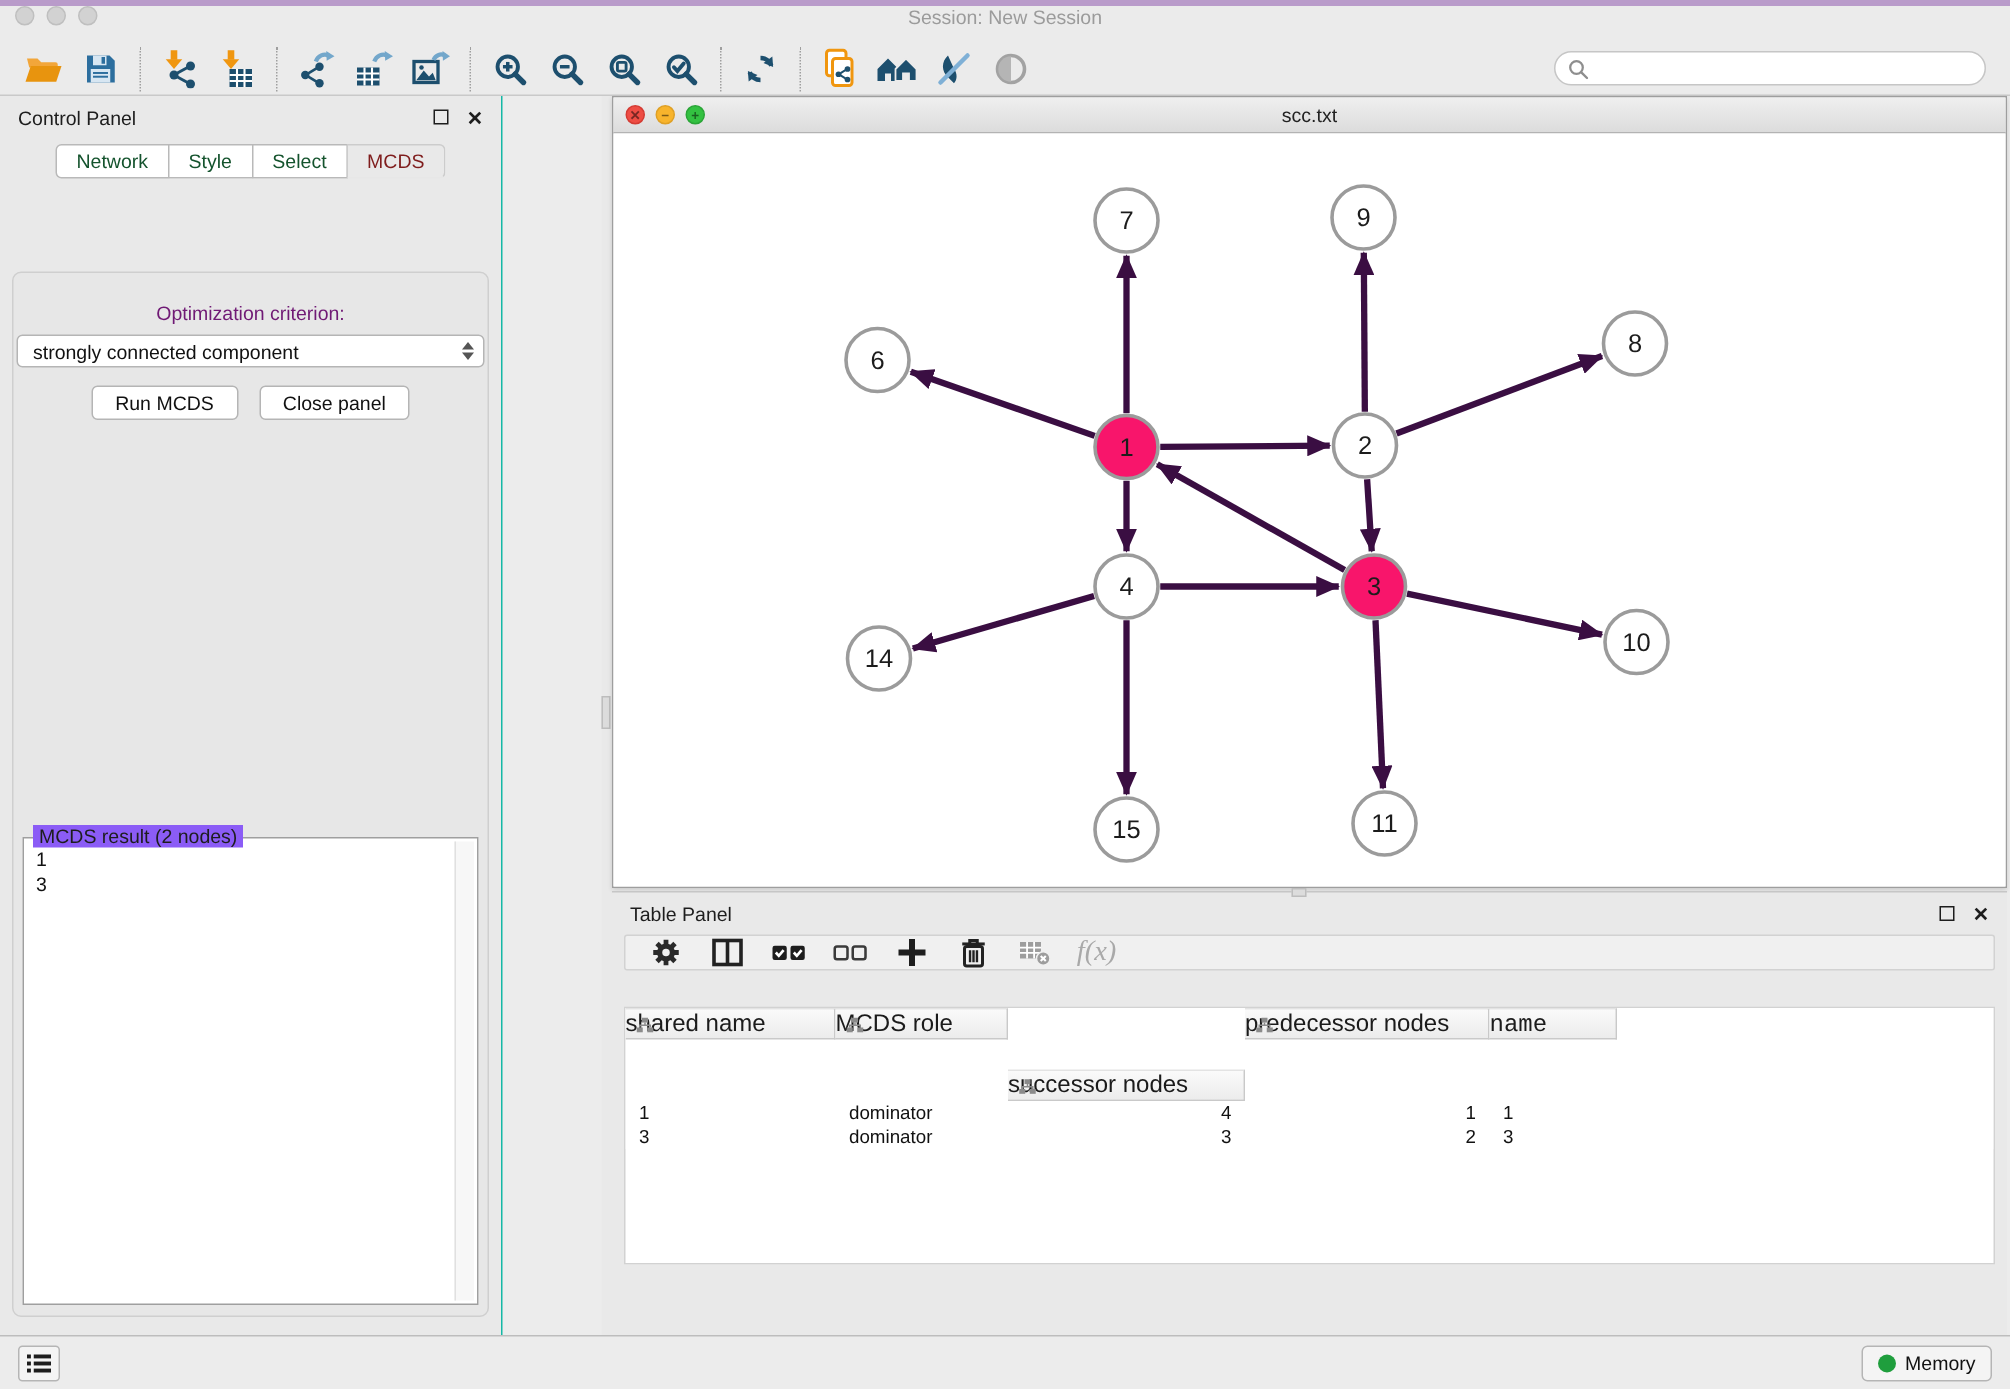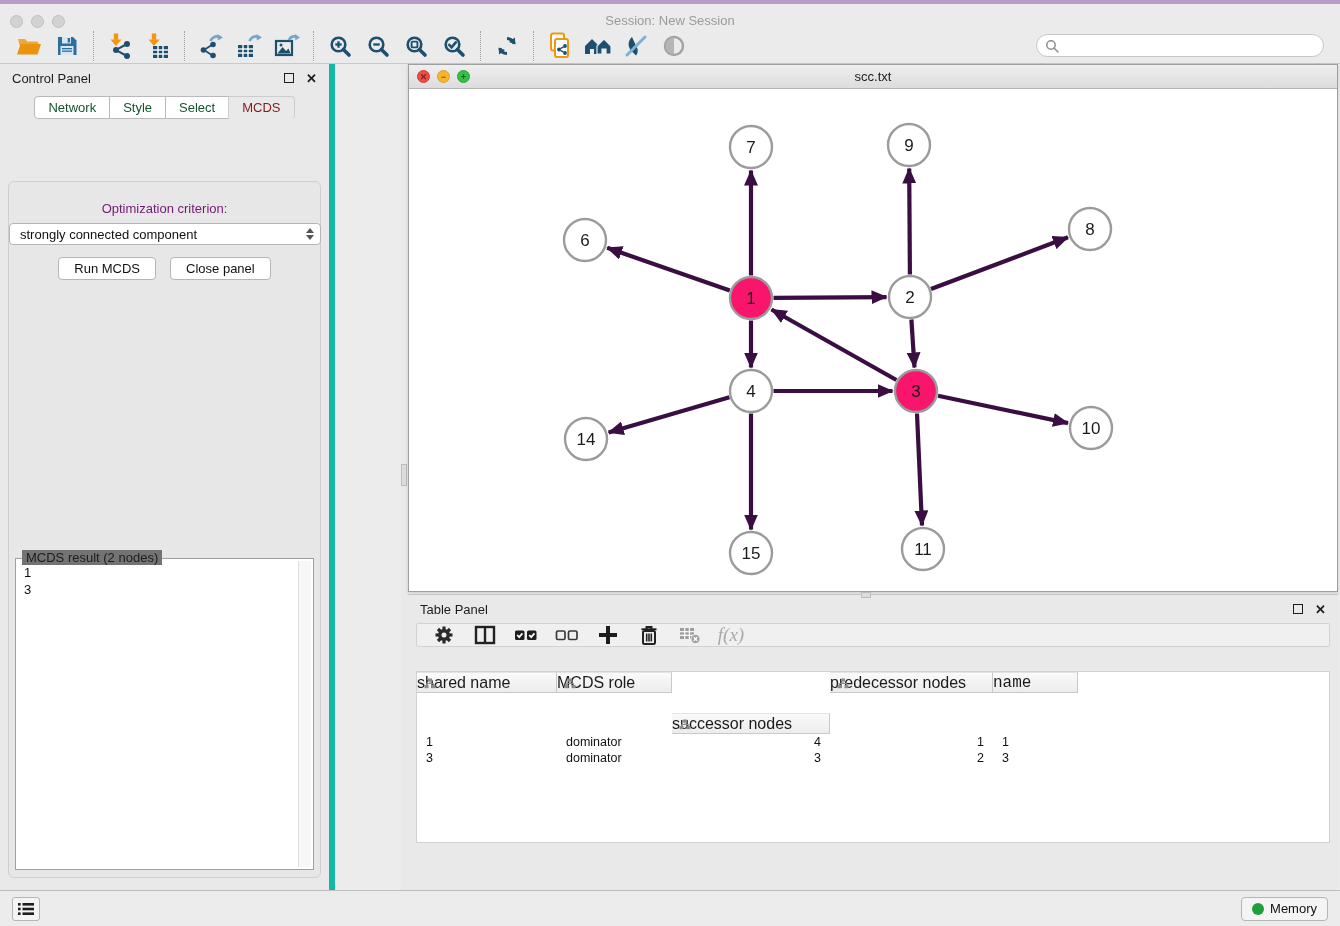--- a/index.html
+++ b/index.html
@@ -2,55 +2,55 @@
 <html><head>
 <meta charset="utf-8">
 <style>
   * { margin:0; padding:0; box-sizing:border-box; }
   html,body { background:#d8d8d8; }
   body { font-family:"Liberation Sans", sans-serif; }
   .app { position:relative; width:1340px; height:926px; background:#ececec; overflow:hidden; }
 
   
   .menu-accent { position:absolute; top:0; left:0; right:0; height:4px; background:#b99bca; }
-  .titlebar { position:absolute; top:4px; left:0; right:0; height:24px; background:#ebebeb; display:flex; align-items:flex-end; }
+  .titlebar { position:absolute; top:4px; left:0; right:0; height:24px; background:#ebebeb; display:flex; align-items:flex-start; }
   .lights { display:flex; gap:8px; padding-left:10px; }
   .light { width:13px; height:13px; border-radius:50%; background:#d2d2d2; border:1px solid #bfbfbf; }
   .app-title { position:absolute; left:0; right:0; text-align:center; font-size:13px; color:#9b9b9b; }
 
   
   .toolbar { position:absolute; top:28px; left:0; right:0; height:36px; background:#ebebeb; border-bottom:1px solid #c9c9c9; display:flex; align-items:center; padding:0 10px; }
   .tb-btn { width:38px; height:32px; display:flex; align-items:center; justify-content:center; background:transparent; border:none; cursor:default; }
   .tb-sep { width:1px; height:30px; border-left:1px dotted #9f9f9f; margin:0 7px; }
   .icon { display:inline-flex; }
   .search-box { margin-left:auto; margin-right:6px; width:288px; height:23px; background:#fff; border:1px solid #c6c6c6; border-radius:12px; display:flex; align-items:center; padding:0 8px; }
   .search-box input { border:none; outline:none; flex:1; font-size:13px; background:transparent; font-family:"Liberation Sans",sans-serif; }
 
   
-  .control-panel { position:absolute; top:64px; left:0; width:335px; bottom:36px; background:#e9e9e9; border-right:6px solid #14b8a6; }
+  .control-panel { position:absolute; top:64px; left:0; width:335px; bottom:36px; background:#e9e9e9; border-right:1px solid #14b8a6; }
   .panel-head { display:flex; align-items:center; height:28px; padding:0 12px; }
   .panel-title { flex:1; font-size:13px; color:#1d1d1d; }
   .float-box { width:10px; height:10px; border:1.6px solid #1d1d1d; display:inline-block; margin-right:12px; }
   .close-x { font-size:13px; font-weight:bold; color:#1d1d1d; line-height:1; }
   .cp-tabs { position:relative; z-index:2; display:flex; justify-content:center; margin-top:4px; }
   .tab { background:#fff; border:1px solid #b9b9b9; padding:3px 13px; font-size:13px; color:#14532d; margin-left:-1px; }
   .tab:first-child { border-radius:4px 0 0 4px; margin-left:0; }
   .tab:last-child { border-radius:0 4px 4px 0; }
   .cp-tabs .tab.active { background:#e9e9e9; color:#7f1d1d; border-color:#cccccc; border-bottom-color:#e7e7e7; }
   .cp-body { position:absolute; left:8px; right:8px; top:117px; bottom:12px; background:#e7e7e7; border:1px solid #cfcfcf; border-radius:6px; }
   .opt-label { text-align:center; margin-top:19px; font-size:13px; color:#701a75; }
   .select { position:relative; margin:7px auto 0; width:312px; height:22px; background:#fff; border:1px solid #b5b5b5; border-radius:4px; display:flex; align-items:center; padding:0 22px 0 10px; font-size:13px; color:#111; }
   .select .spinners { position:absolute; right:6px; top:0; bottom:0; display:flex; flex-direction:column; justify-content:center; gap:2px; }
   .select .spinners i { width:0; height:0; border-left:4px solid transparent; border-right:4px solid transparent; }
   .select .spinners i.up { border-bottom:5px solid #555; }
   .select .spinners i.down { border-top:5px solid #555; }
   .cp-buttons { display:flex; justify-content:center; gap:14px; margin-top:12px; }
   .btn { background:#fff; border:1px solid #b5b5b5; border-radius:4px; padding:3px 15px; font-size:13px; color:#111; font-family:"Liberation Sans",sans-serif; }
   .result-box { position:absolute; left:6px; right:6px; top:376px; bottom:7px; border:1px solid #9f9f9f; background:#fff; }
-  .result-legend { position:absolute; top:-9px; left:6px; background:#737373; padding:0 4px; font-size:13px; color:#1d1d1d; }
+  .result-legend { position:absolute; top:-9px; left:6px; background:#8b5cf6; padding:0 4px; font-size:13px; color:#1d1d1d; }
   .result-text { position:absolute; left:8px; top:5px; right:22px; bottom:4px; font-size:13px; line-height:17px; color:#111; white-space:pre; overflow:hidden; font-family:"Liberation Sans",sans-serif; }
   .result-scroll { position:absolute; right:2px; top:2px; bottom:2px; width:13px; background:#f7f7f7; border-left:1px solid #e0e0e0; }
 
   
   .v-splitter { position:absolute; left:401px; top:64px; width:7px; bottom:36px; background:#e9e9e9; }
   .v-grip { position:absolute; top:400px; left:0; width:6px; height:22px; background:#dcdcdc; border:1px solid #bdbdbd; }
 
   
   .network-window { position:absolute; left:408px; top:64px; width:930px; height:528px; background:#fff; border:1px solid #9e9e9e; box-shadow:0 1px 3px rgba(0,0,0,.15); }
   .nw-titlebar { height:24px; background:linear-gradient(#efefef,#dcdcdc); border-bottom:1px solid #b3b3b3; display:flex; align-items:center; position:relative; }

